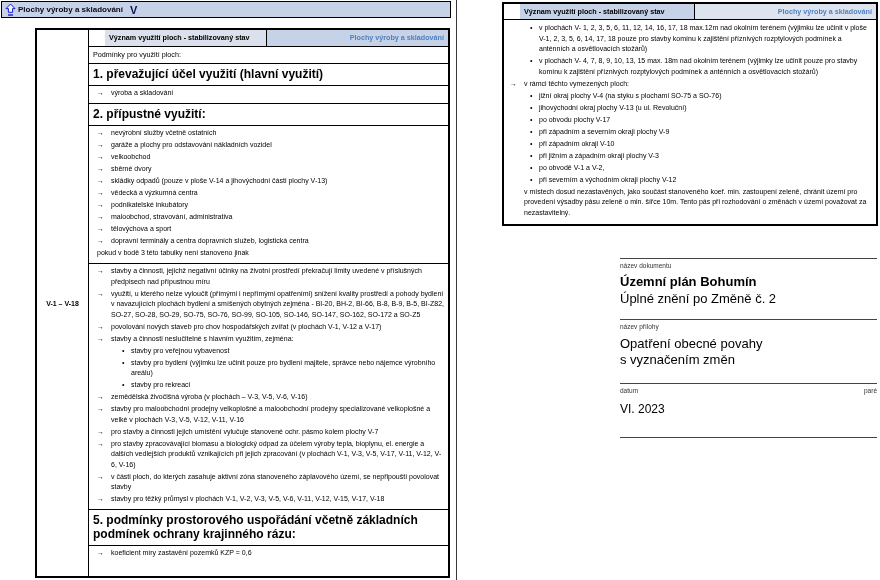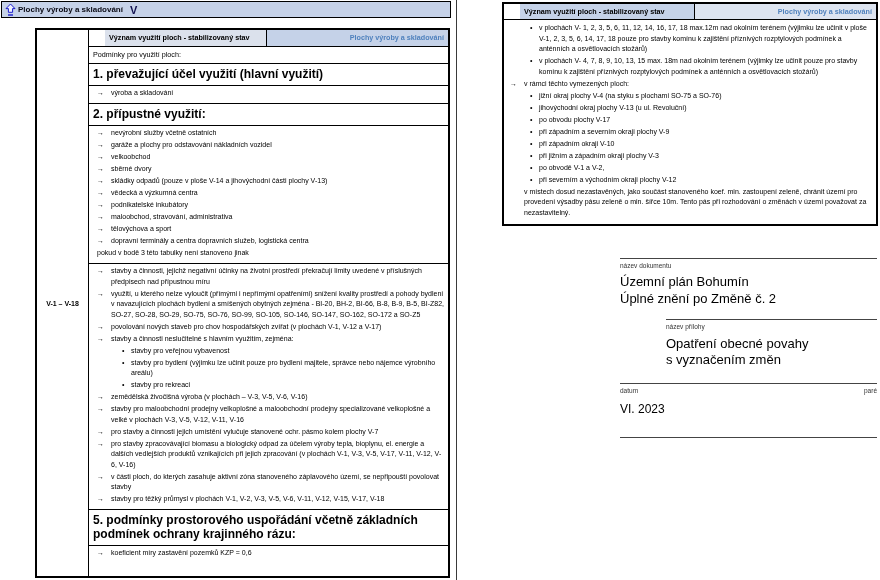--- a/index.html
+++ b/index.html
@@ -51,23 +51,23 @@
   .rt-items { padding: 3px 4px 4px 2px; }
   .rt .li.arrow { padding-left: 4px; }
   .rt .li.bullet { padding-left: 24px; }
   .rt .li.note { padding-left: 18px; }
 
   
   .tb { position: absolute; left: 620px; top: 258px; width: 257px; }
   .tb-rule { border-top: 1px solid #444; }
   .tb-label { font-size: 6.5px; color: #333; padding-top: 3px; }
   .tb-sec1 { height: 61px; }
-  .tb-sec2 { height: 64px; margin-left: 46px; }
+  .tb-sec2 { height: 64px; }
   .tb-sec3 { height: 54px; }
-  .tb-title { font-size: 13px; font-weight: normal; margin-top: 5px; }
+  .tb-title { font-size: 13px; font-weight: bold; margin-top: 5px; }
   .tb-subtitle { font-size: 13px; margin-top: 2px; }
   .tb-att { font-size: 13px; margin-top: 6px; line-height: 16px; }
   .tb-row { display: flex; justify-content: space-between; }
   .tb-date { font-size: 12px; font-weight: normal; margin-top: 8px; }
 </style>
 </head>
 <body>
 
 <div class="page">
 

